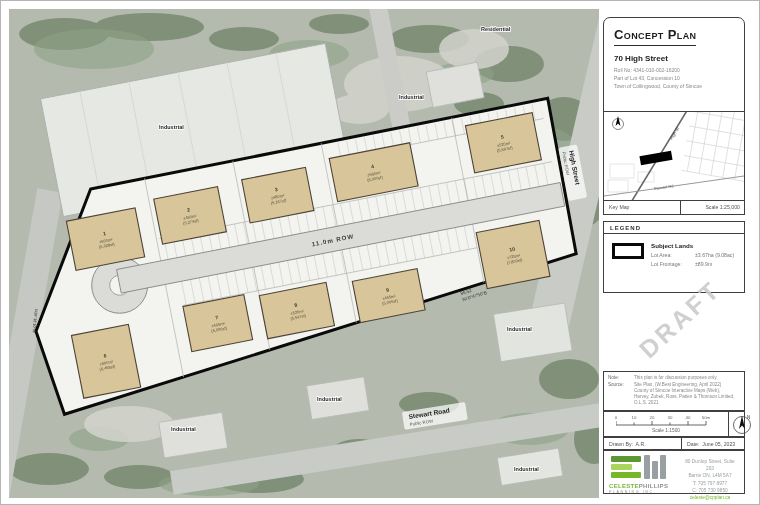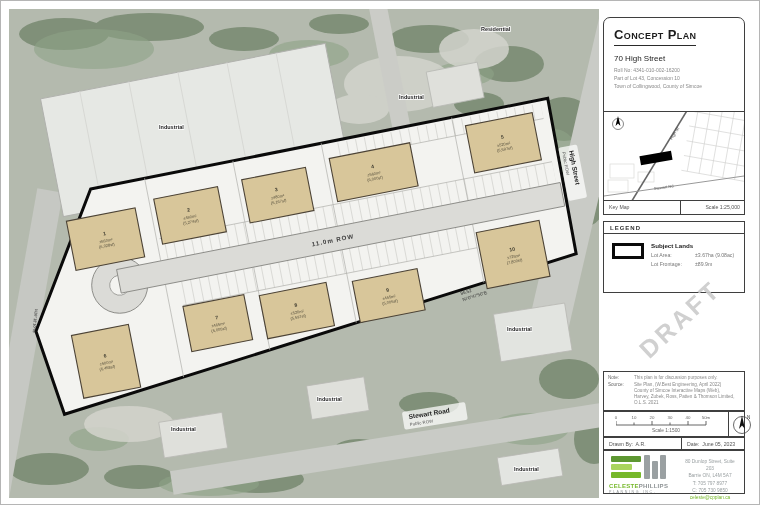--- a/index.html
+++ b/index.html
@@ -7,21 +7,21 @@
   .frame{position:absolute;left:8px;top:8px;width:744px;height:489px;border:1px solid #9a9a9a;box-sizing:border-box;}
   .plan-svg{position:absolute;left:8px;top:8px;width:590px;height:489px;display:block;}
   .t{font-family:"Liberation Sans",sans-serif;}
 
   
   .panel{position:absolute;left:598px;top:8px;width:154px;height:489px;background:#fff;}
   .pbox{position:absolute;left:4px;width:142px;border:1px solid #3f3f3f;background:#fff;box-sizing:border-box;}
   .box-title{top:8px;height:116px;border-radius:7px;padding:9px 10px;}
   .box-title h1{margin:0;font-size:13px;font-variant:small-caps;letter-spacing:.4px;color:#1c1c1c;
     border-bottom:1px solid #2a2a2a;padding-bottom:3px;width:fit-content;font-weight:bold;}
-  .box-title .addr{font-size:8px;font-weight:normal;color:#222;margin-top:8px;}
+  .box-title .addr{font-size:8px;font-weight:bold;color:#222;margin-top:8px;}
   .box-title .meta{font-size:5px;color:#8a8a8a;line-height:1.6;margin-top:3px;}
   .box-keymap{top:102px;height:104px;border-width:1.4px;}
   .keymap-strip{position:absolute;left:0;right:0;bottom:0;height:13px;border-top:1.2px solid #3f3f3f;display:flex;font-size:5.2px;color:#555;}
   .keymap-strip .cell1{flex:1.2;padding:3px 0 0 5px;}
   .keymap-strip .cell2{flex:1;border-left:1px solid #3f3f3f;padding:3px 4px 0 0;text-align:right;}
   .box-legend{top:212px;height:72px;}
   .legend-head{height:12px;border-bottom:1px solid #3f3f3f;font-size:6px;font-weight:bold;letter-spacing:1px;color:#333;padding:3px 0 0 6px;box-sizing:border-box;}
   .legend-body{display:flex;padding:8px 6px 0 8px;}
   .legend-sym{width:26px;height:10px;border:3px solid #0a0a0a;background:#fff;margin-right:7px;margin-top:1px;flex:none;}
   .legend-txt .lt-title{font-size:6.2px;font-weight:bold;color:#222;}

